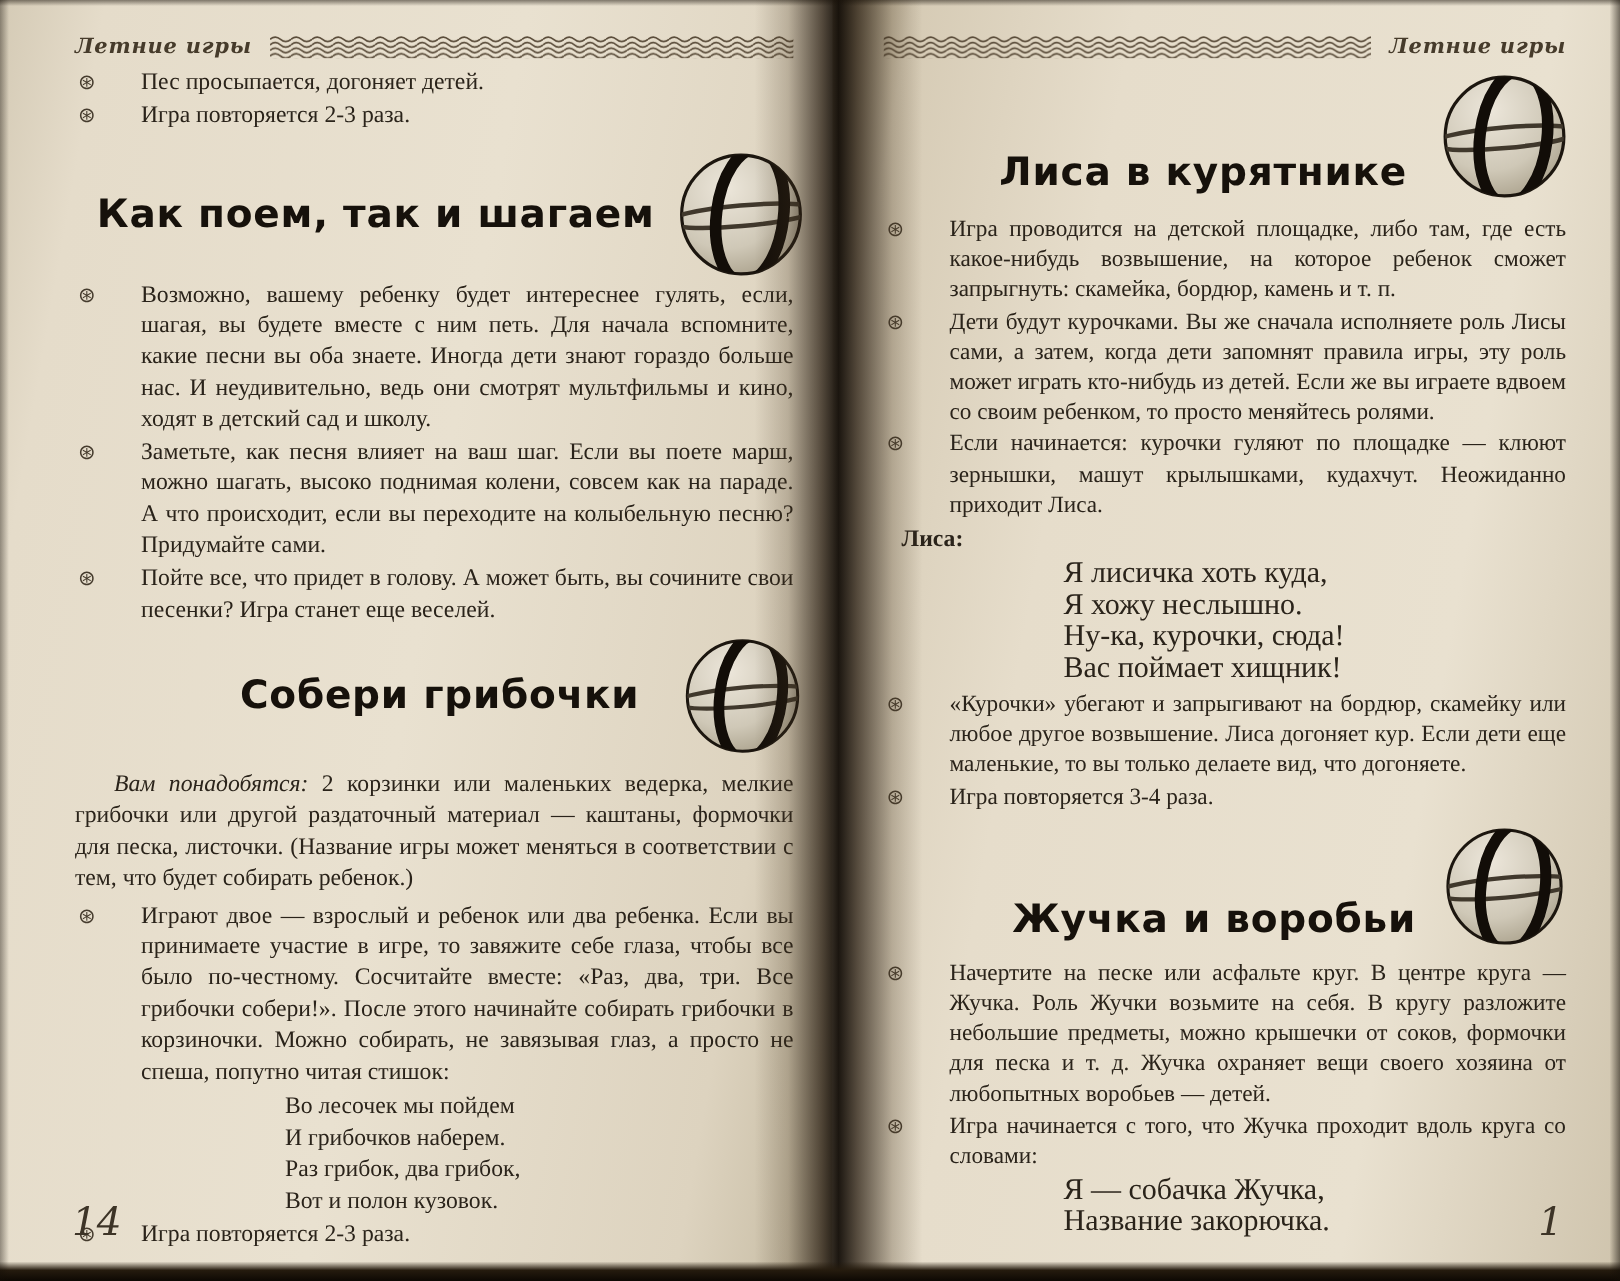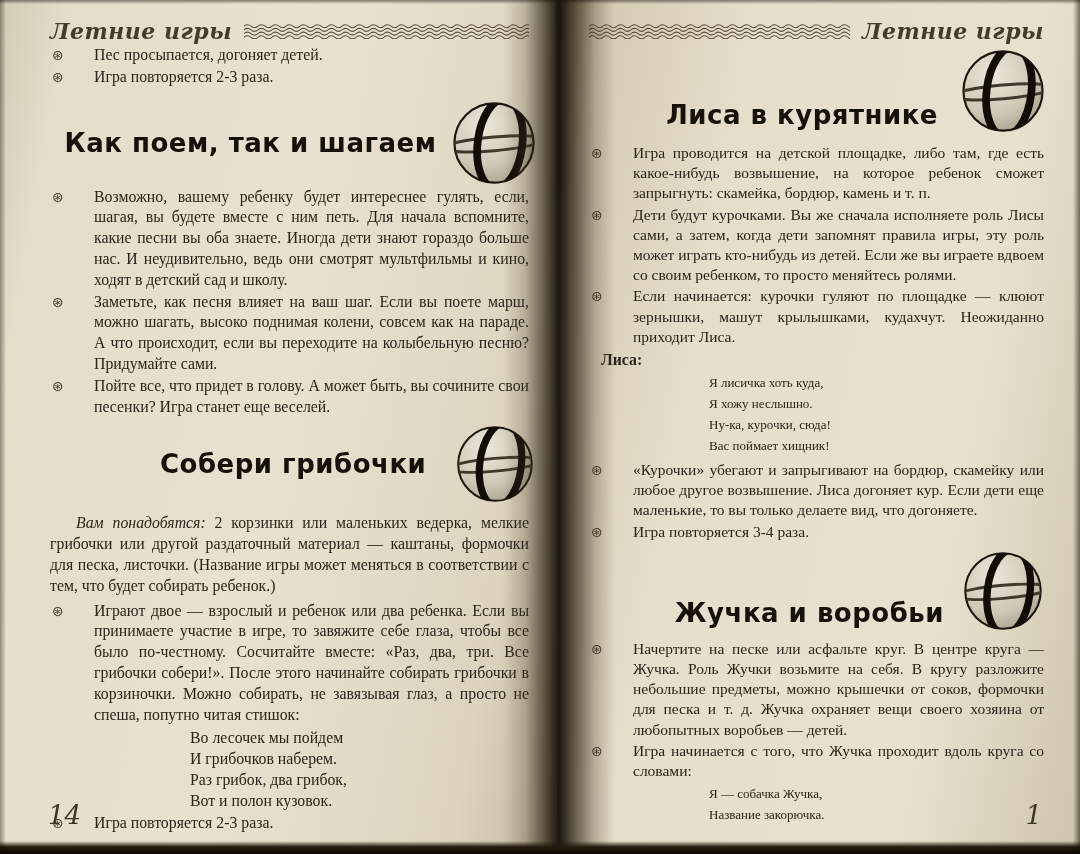--- a/index.html
+++ b/index.html
@@ -7,21 +7,21 @@
           background:#e4dbc9;color:#2a231a;
           font-family:"Liberation Serif","DejaVu Serif",serif;}
   .page{position:absolute;top:0;height:100%;box-sizing:border-box;}
   .page.left{left:0;width:555px;padding:18px 26px 0 50px;
     background:linear-gradient(100deg,#d4cab5 0%,#e5dcca 10%,#e9e1d0 50%,#ddd3bf 85%,#c2b79e 100%);}
   .page.right{left:555px;width:525px;padding:18px 36px 0 34px;
     background:linear-gradient(100deg,#b3a587 0%,#d6cbb5 8%,#e6ddcb 30%,#e9e1d0 72%,#cfc4ad 100%);}
 
   .pagehead{display:flex;align-items:center;gap:12px;height:26px;}
   .script{font-family:"DejaVu Serif",serif;font-style:italic;font-weight:bold;
-          font-size:22px;letter-spacing:.5px;color:#463b2b;white-space:nowrap;}
+          font-size:14px;letter-spacing:.5px;color:#463b2b;white-space:nowrap;}
   .waves{flex:1;height:15px;}
 
   .li{display:flex;margin:1px 0;}
   .flower{width:42px;flex:none;font-family:"DejaVu Sans",sans-serif;
           font-size:14px;color:#453b2d;padding-top:2px;padding-left:2px;}
   .ptext{flex:1;margin:0;text-align:justify;font-size:15.8px;line-height:20.8px;}
   .page.right .ptext{font-size:15.5px;line-height:20.2px;}
 
   .shead{position:relative;}
   .stitle{font-family:"DejaVu Sans",sans-serif;font-weight:bold;font-size:26px;
@@ -37,21 +37,21 @@
   .sh-fox .stitle{position:absolute;right:106px;bottom:12px;text-align:center;}
   .sh-fox .ball{width:86px;height:86px;right:-2px;top:0;}
   .sh-dog{height:86px;margin-top:10px;}
   .sh-dog .stitle{position:absolute;right:100px;bottom:10px;}
   .sh-dog .ball{width:82px;height:82px;right:0;top:-2px;}
 
   .materials{margin:10px 0 4px 0;text-align:justify;font-size:15.8px;line-height:20.8px;text-indent:26px;}
   .materials i{font-style:italic;}
   .verse{margin:2px 0;font-size:15.8px;line-height:21px;}
   .page.left .verse{margin-left:140px;}
-  .page.right .verse{margin-left:120px;font-size:13px;}
+  .page.right .verse{margin-left:120px;font-size:20px;}
   .speaker{font-weight:bold;margin:2px 0 2px 12px;font-size:15.8px;line-height:21px;}
   .pageno{position:absolute;bottom:24px;font-family:"DejaVu Serif",serif;
           font-style:italic;font-size:26px;color:#3d3427;}
   .page.left .pageno{left:48px;}
   .page.right .pageno{right:38px;}
 
   .gutter{position:absolute;left:503px;top:0;width:112px;height:100%;pointer-events:none;
     background:linear-gradient(90deg,rgba(72,56,34,0) 0%,rgba(72,56,34,.25) 20%,
       rgba(32,21,10,.72) 40%,rgba(13,8,3,.93) 50%,rgba(32,21,10,.72) 61%,
       rgba(72,56,34,.28) 82%,rgba(72,56,34,0) 100%);}

